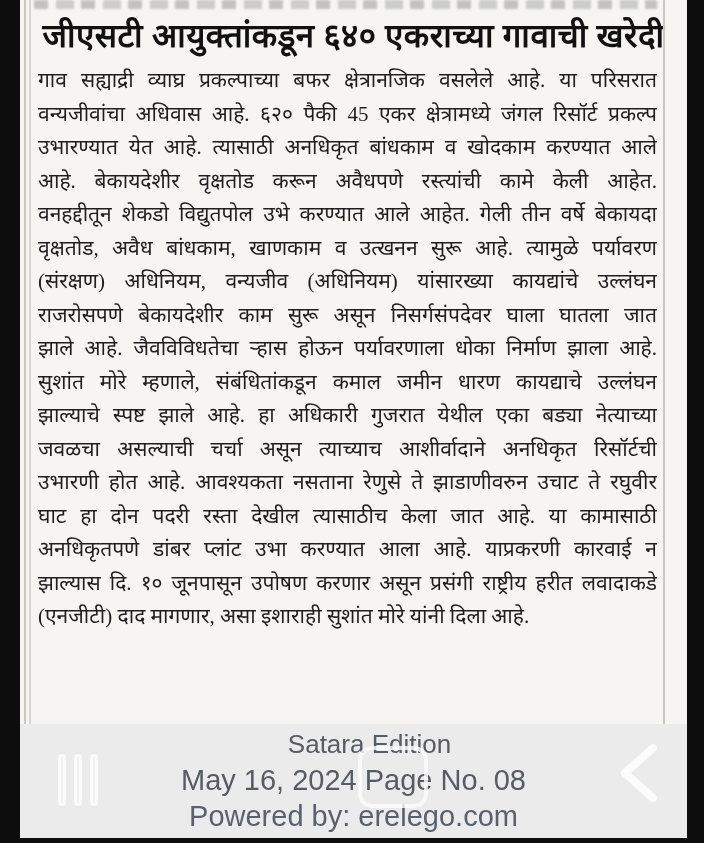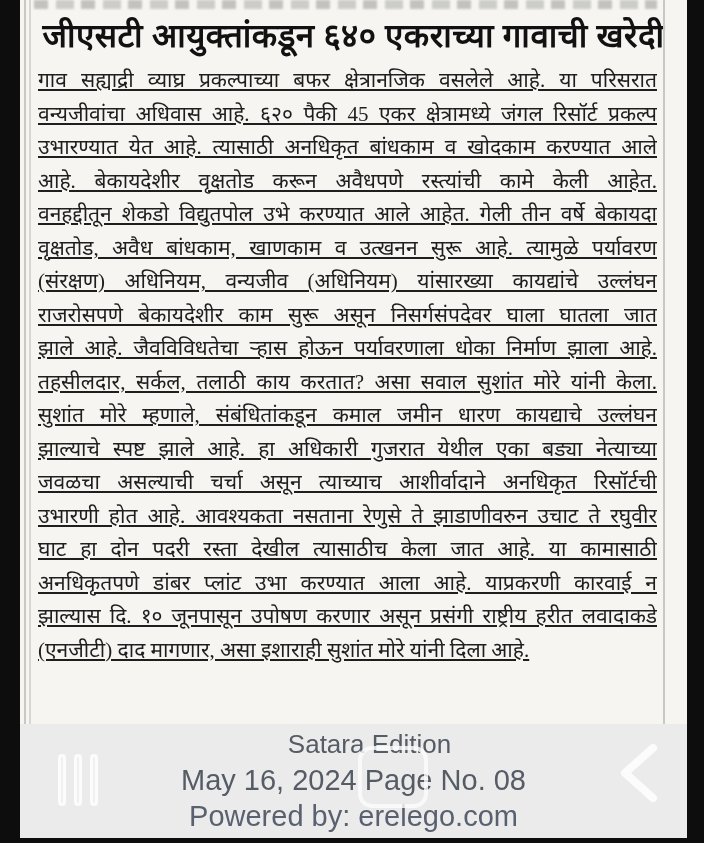--- a/index.html
+++ b/index.html
@@ -36,21 +36,21 @@
     font-size:33px;line-height:40px;text-align:center;
     letter-spacing:0.5px;
   }
   .body{
     margin:8px 30px 0 18px;
     font-family:"Liberation Serif",serif;
     color:#1e1e1e;font-size:21px;line-height:33.5px;
   }
   .body .bline{
     text-align:justify;text-align-last:justify;
-    white-space:nowrap;overflow:hidden;text-decoration:underline;
+    white-space:nowrap;overflow:hidden;
   }
   .body .bline:last-child{text-align-last:left;}
 
   
   .footer{
     position:absolute;left:20px;right:17px;top:724px;bottom:5px;
     background:#ebebeb;color:#565c66;text-align:center;
   }
   .footer .edition{font-size:26px;line-height:32px;margin-top:4px;padding-left:32px;}
   .footer .datepage{font-size:29px;line-height:36px;margin-top:2px;}
@@ -92,21 +92,20 @@
     <div class="body">
         <div class="bline">गाव सह्याद्री व्याघ्र प्रकल्पाच्या बफर क्षेत्रानजिक वसलेले आहे. या परिसरात</div>
         <div class="bline">वन्यजीवांचा अधिवास आहे. ६२० पैकी 45 एकर क्षेत्रामध्ये जंगल रिसॉर्ट प्रकल्प</div>
         <div class="bline">उभारण्यात येत आहे. त्यासाठी अनधिकृत बांधकाम व खोदकाम करण्यात आले</div>
         <div class="bline">आहे. बेकायदेशीर वृक्षतोड करून अवैधपणे रस्त्यांची कामे केली आहेत.</div>
         <div class="bline">वनहद्दीतून शेकडो विद्युतपोल उभे करण्यात आले आहेत. गेली तीन वर्षे बेकायदा</div>
         <div class="bline">वृक्षतोड, अवैध बांधकाम, खाणकाम व उत्खनन सुरू आहे. त्यामुळे पर्यावरण</div>
         <div class="bline">(संरक्षण) अधिनियम, वन्यजीव (अधिनियम) यांसारख्या कायद्यांचे उल्लंघन</div>
         <div class="bline">राजरोसपणे बेकायदेशीर काम सुरू असून निसर्गसंपदेवर घाला घातला जात</div>
         <div class="bline">झाले आहे. जैवविविधतेचा ऱ्हास होऊन पर्यावरणाला धोका निर्माण झाला आहे.</div>
-        <div class="bline">तहसीलदार, सर्कल, तलाठी काय करतात? असा सवाल सुशांत मोरे यांनी केला.</div>
         <div class="bline">सुशांत मोरे म्हणाले, संबंधितांकडून कमाल जमीन धारण कायद्याचे उल्लंघन</div>
         <div class="bline">झाल्याचे स्पष्ट झाले आहे. हा अधिकारी गुजरात येथील एका बड्या नेत्याच्या</div>
         <div class="bline">जवळचा असल्याची चर्चा असून त्याच्याच आशीर्वादाने अनधिकृत रिसॉर्टची</div>
         <div class="bline">उभारणी होत आहे. आवश्यकता नसताना रेणुसे ते झाडाणीवरुन उचाट ते रघुवीर</div>
         <div class="bline">घाट हा दोन पदरी रस्ता देखील त्यासाठीच केला जात आहे. या कामासाठी</div>
         <div class="bline">अनधिकृतपणे डांबर प्लांट उभा करण्यात आला आहे. याप्रकरणी कारवाई न</div>
         <div class="bline">झाल्यास दि. १० जूनपासून उपोषण करणार असून प्रसंगी राष्ट्रीय हरीत लवादाकडे</div>
         <div class="bline">(एनजीटी) दाद मागणार, असा इशाराही सुशांत मोरे यांनी दिला आहे.</div>
       </div>
   </div>

